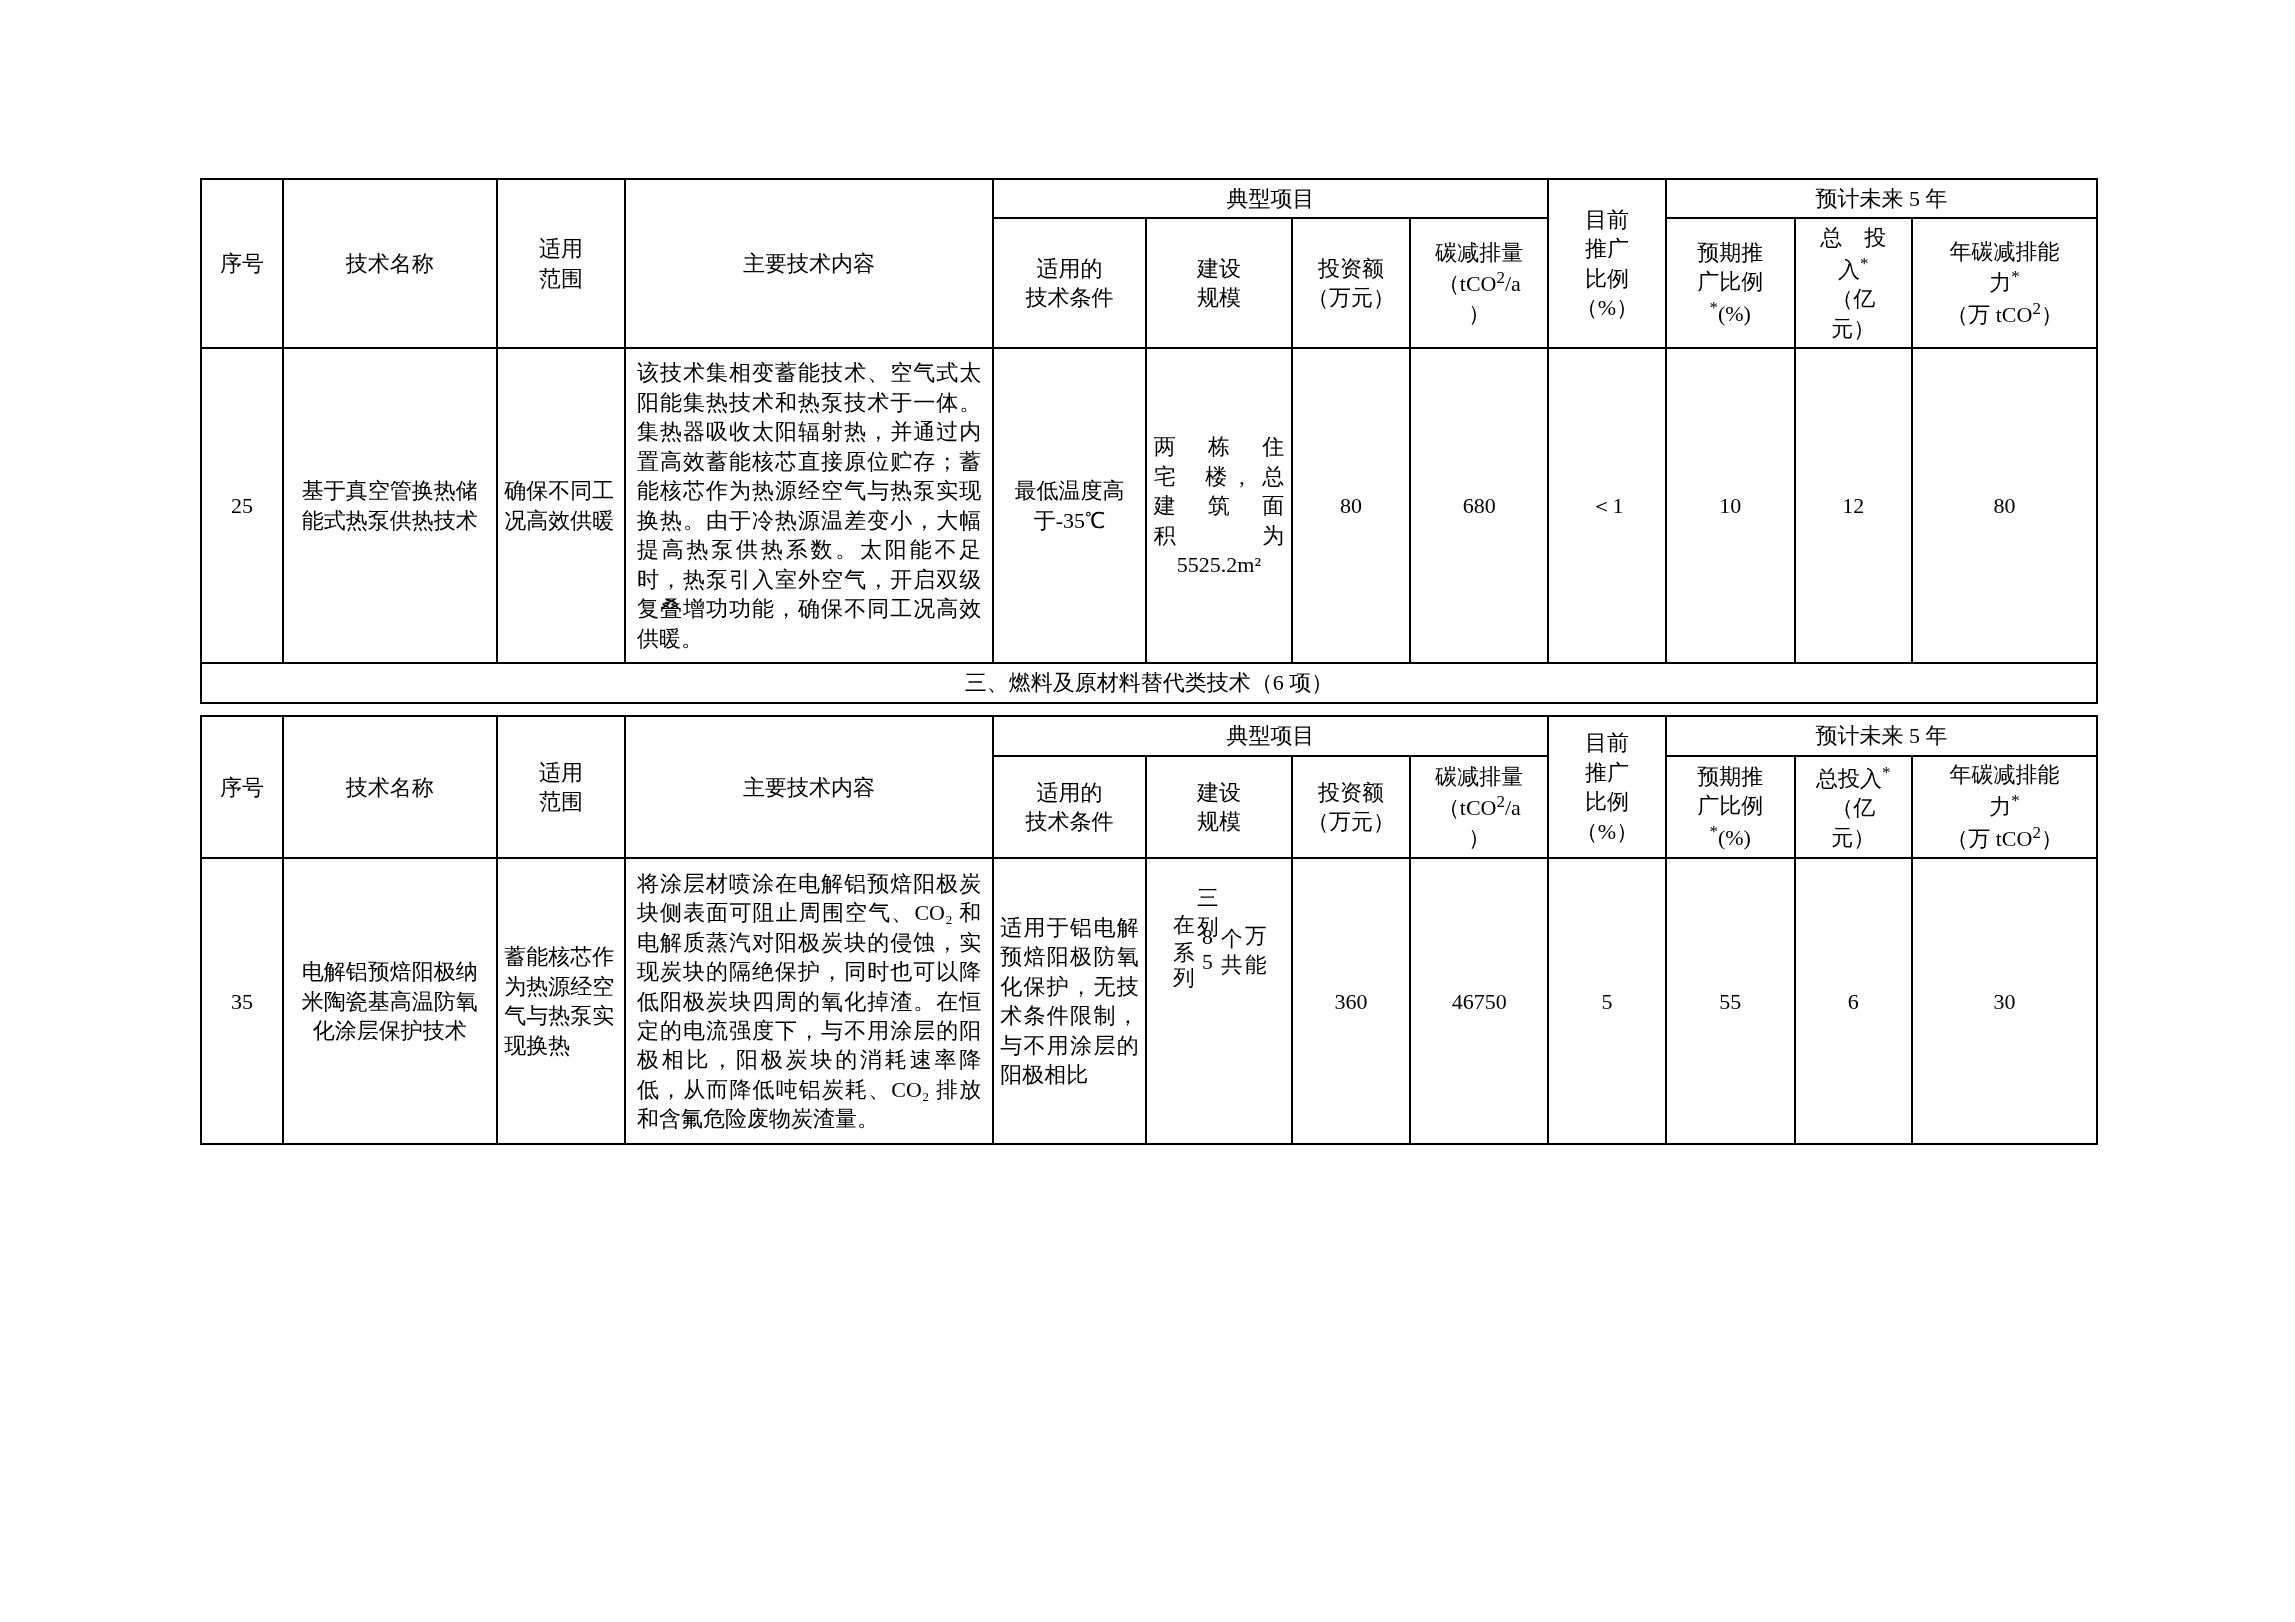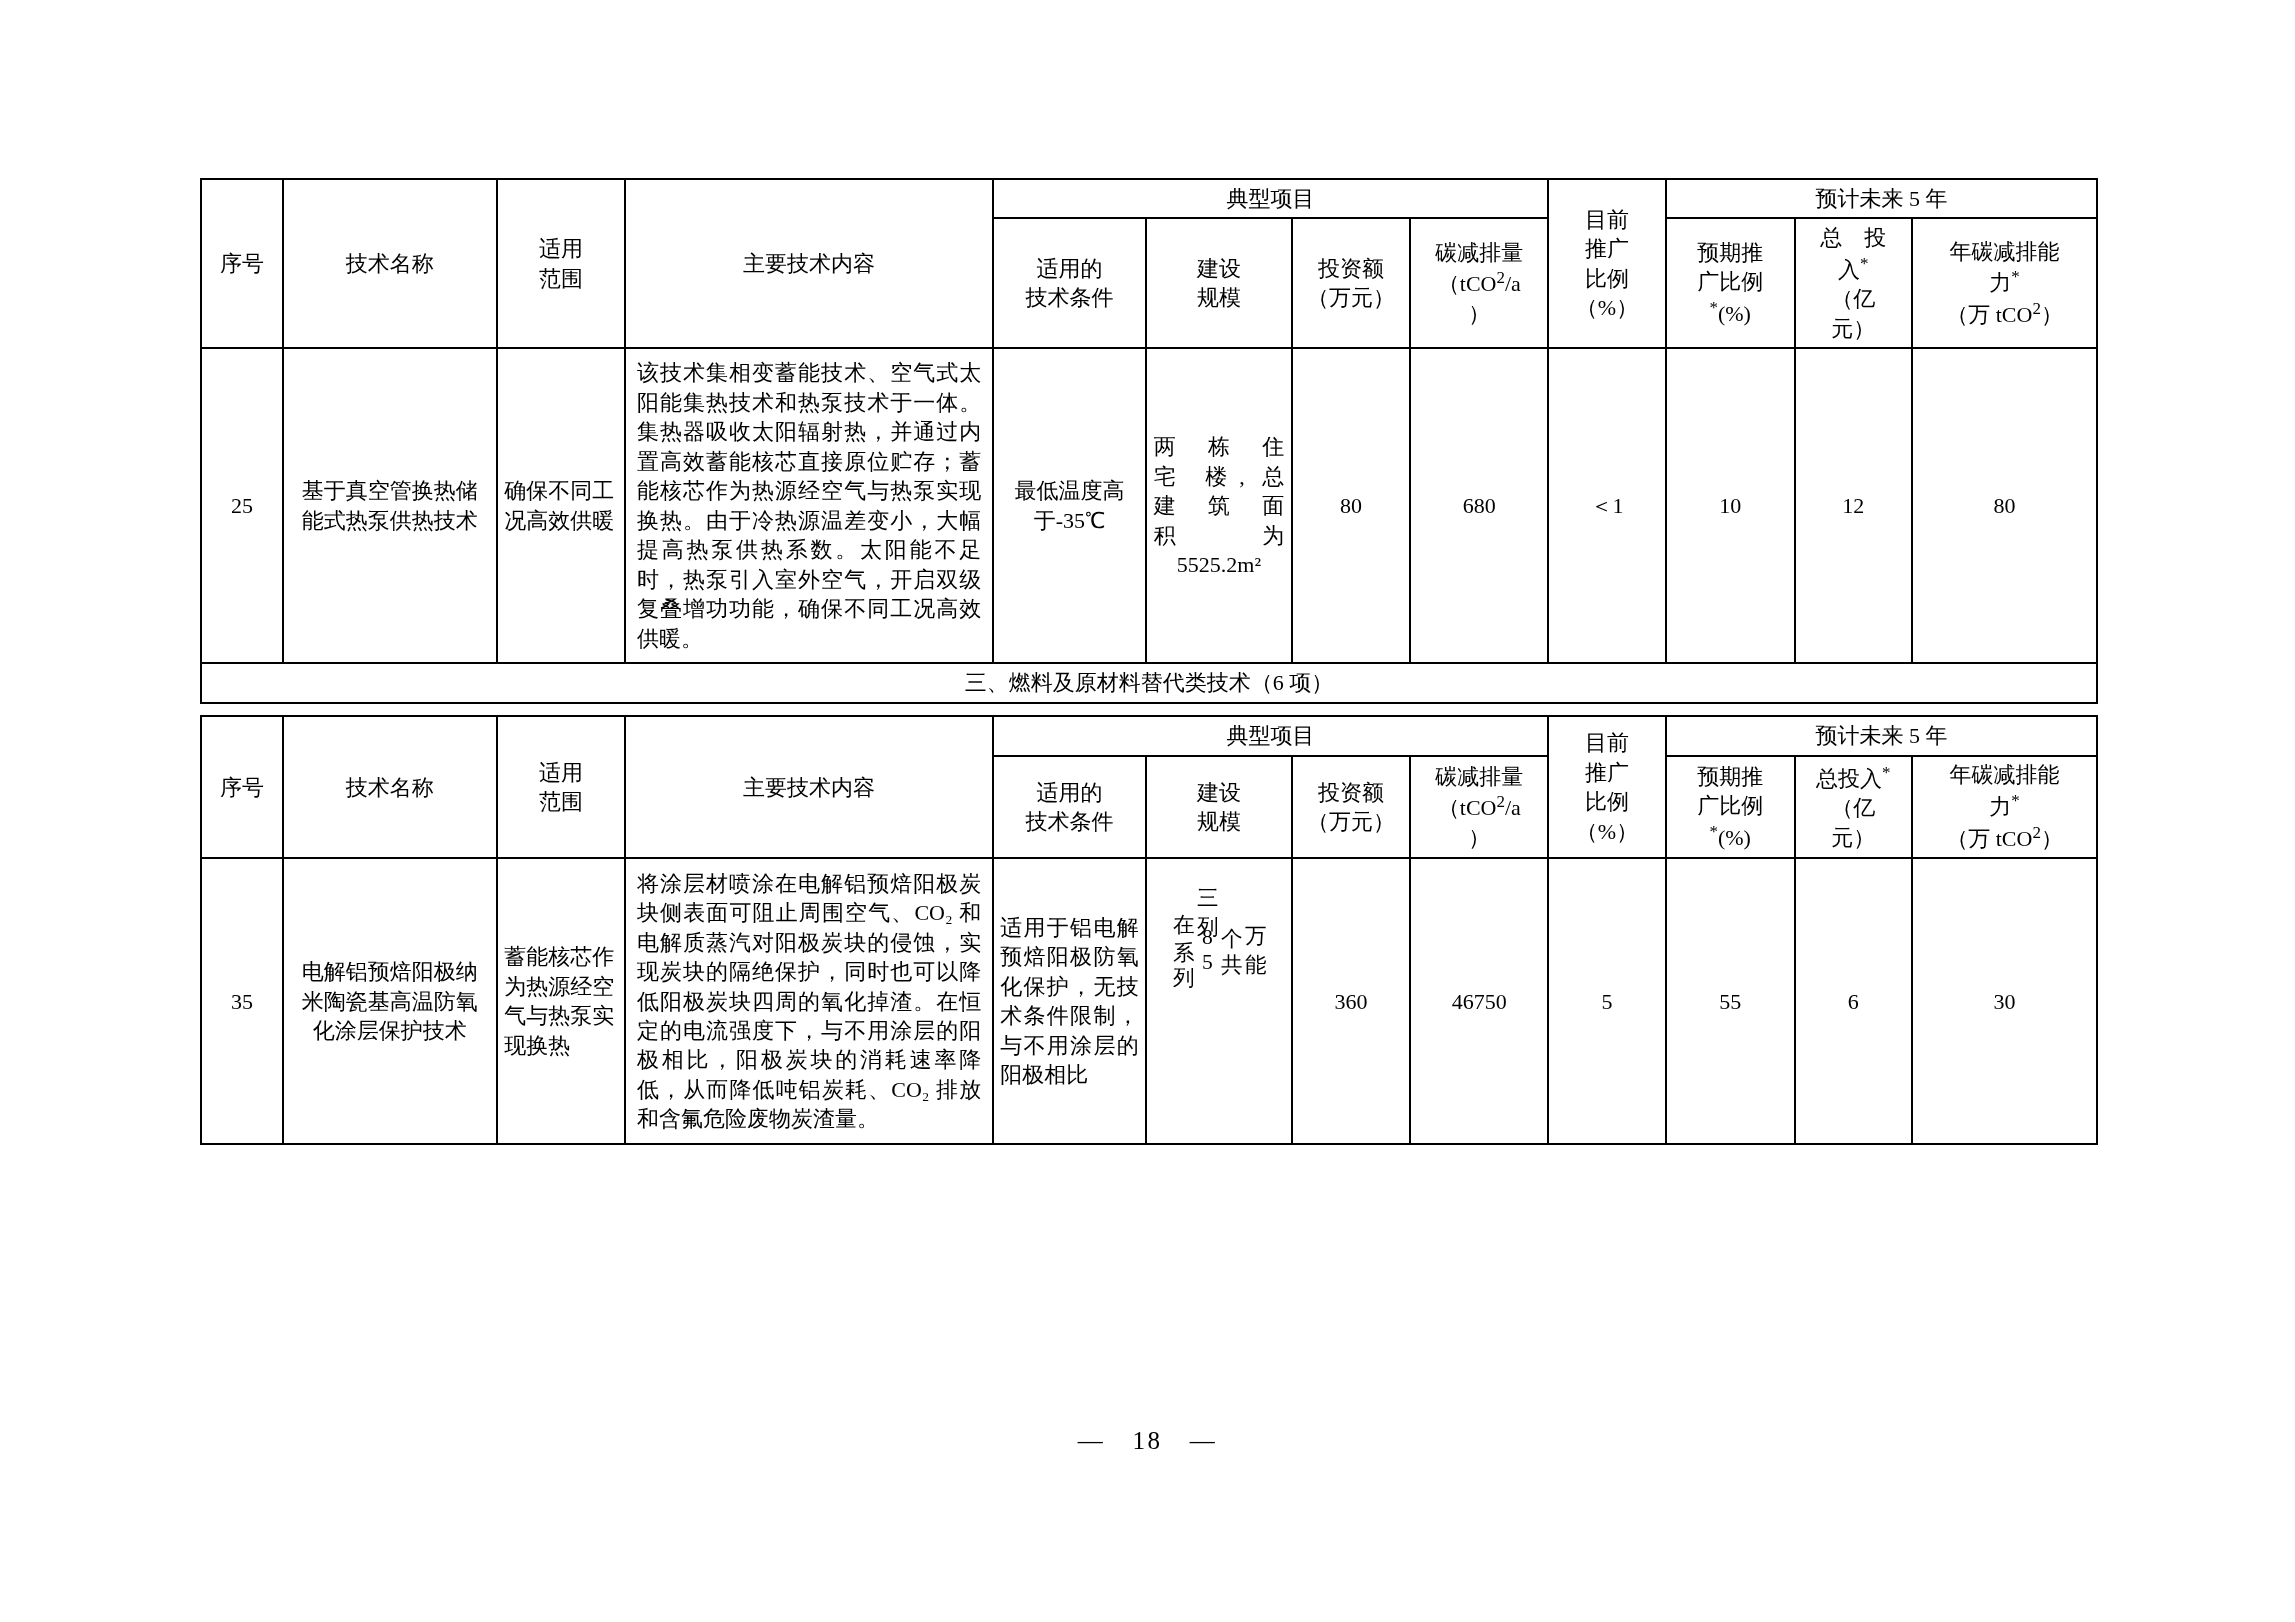--- a/index.html
+++ b/index.html
@@ -269,19 +269,14 @@
           <td class="c-center">46750</td>
           <td class="c-center">5</td>
           <td class="c-center">55</td>
           <td class="c-center">6</td>
           <td class="c-center">30</td>
         </tr>
       </tbody>
     </table>
   </div>
 
-  <div class="footer">
-    <span>—</span>
-    <span style="margin:0 18.3px">18</span>
-    <span>—</span>
-  </div>
 </div>
 
 
 </body></html>

